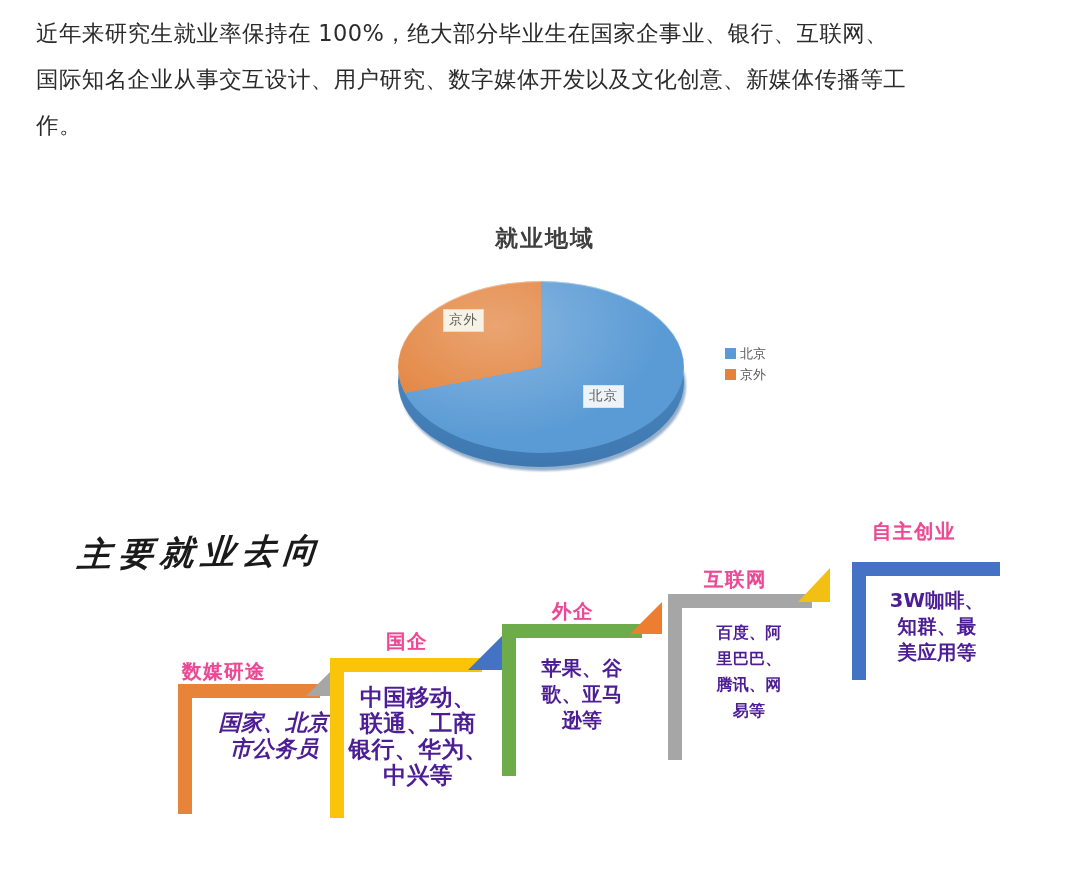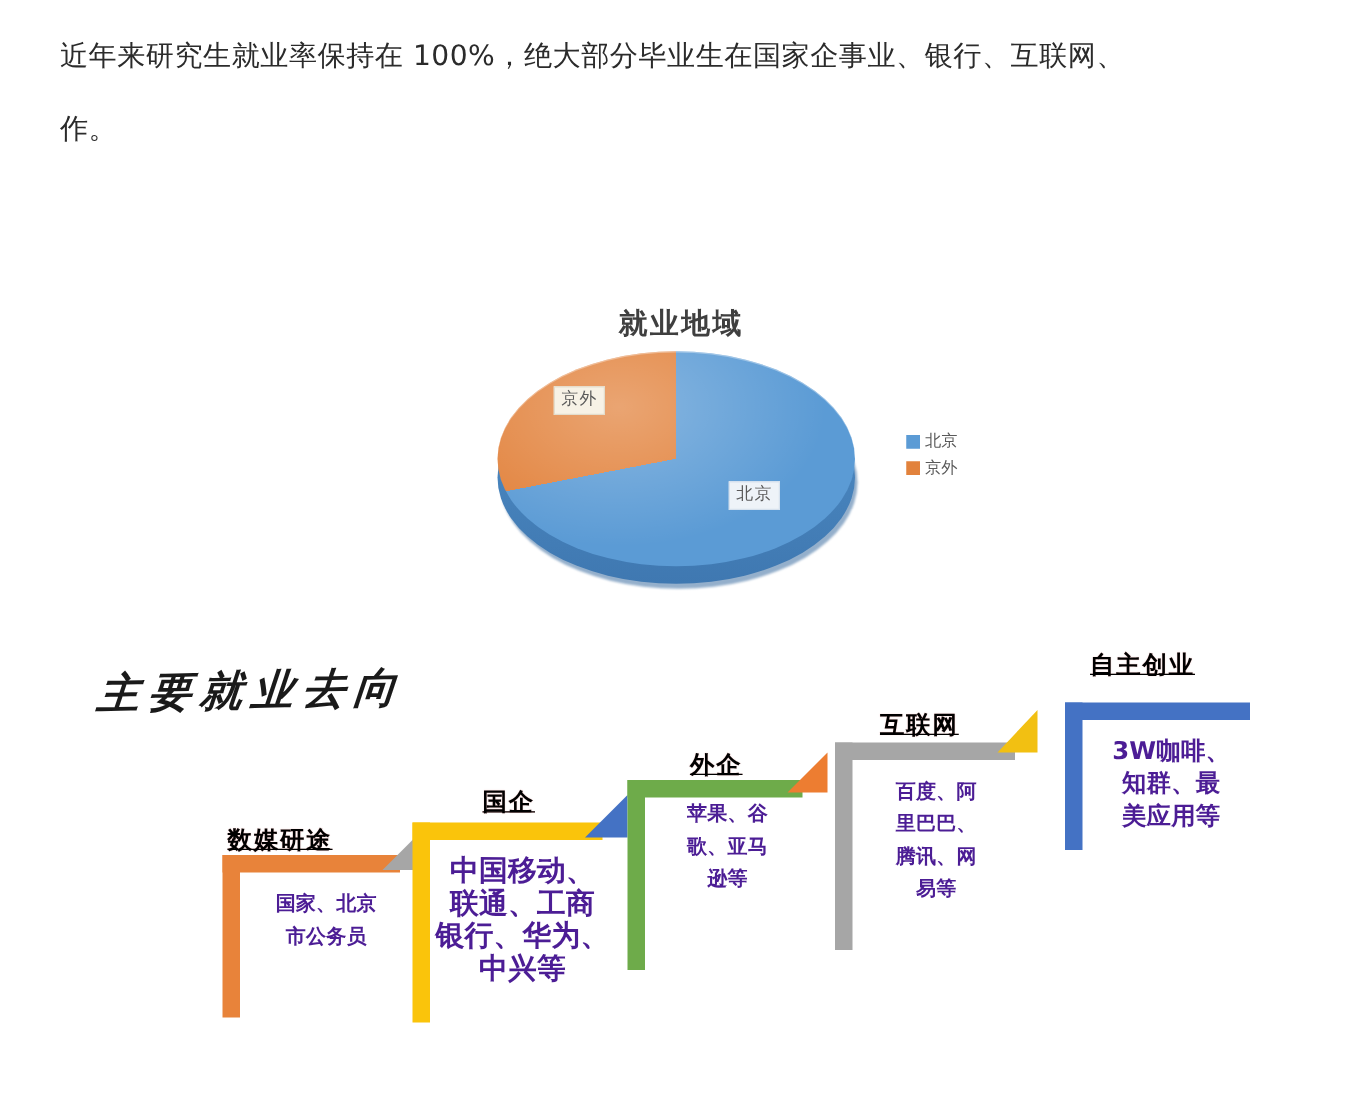--- a/index.html
+++ b/index.html
@@ -17,38 +17,37 @@
   
   .intro{
     position:absolute;
     left:36px; top:10px; width:1012px;
     font-size:22.5px;
     line-height:46px;
     letter-spacing:.4px;
     color:#2b2b2b;
     font-family:"DejaVu Sans","Liberation Sans",sans-serif;
   }
-  .intro p{margin:12px;}
+  .intro p{margin:0;}
 
   
   .chart{
     position:absolute;
     left:300px; top:205px;
     width:620px; height:270px;
   }
   .chart-title{
     position:absolute;
     left:0; top:18px; width:490px;
     text-align:center;
     font-size:23px;
     font-weight:700;
     color:#3f3f3f;
     letter-spacing:2px;
     font-family:"DejaVu Sans","Liberation Sans",sans-serif;
-    margin-top:20px;
   }
   .pie-wrap{
     position:absolute;
     left:95px; top:62px;
     width:300px; height:205px;
   }
   
   .pie-depth{
     position:absolute;
     left:3px; top:30px;
@@ -122,26 +121,25 @@
     font-family:"DejaVu Serif","Liberation Serif",serif;
     font-style:italic;
     transform:skewX(-6deg) rotate(-1.2deg);
     white-space:nowrap;
   }
   .step{position:absolute;}
   .step-label{
     position:absolute;
     font-size:19.5px;
     font-weight:700;
-    color:#000000;
+    color:#ec4899;
     letter-spacing:1.5px;
     white-space:nowrap;
     font-family:"DejaVu Sans","Liberation Sans",sans-serif;
     text-shadow:0 0 1px rgba(226,64,60,.35);
-    text-decoration:underline;
   }
   .bracket-h{position:absolute;}   
   .bracket-v{position:absolute;}   
   .tri{position:absolute;width:0;height:0;}
   .step-body{
     position:absolute;
     font-size:19px;
     line-height:26px;
     font-weight:700;
     color:#4c1d95;
@@ -161,20 +159,21 @@
     font-family:"DejaVu Sans","Liberation Sans",sans-serif;
   }
 </style>
 </head>
 <body>
 
 <div class="page">
 
   <div class="intro">
     <p>近年来研究生就业率保持在 100%，绝大部分毕业生在国家企事业、银行、互联网、</p>
+    <p>国际知名企业从事交互设计、用户研究、数字媒体开发以及文化创意、新媒体传播等工</p>
     <p>作。</p>
   </div>
 
   <div class="chart">
     <div class="chart-title">就业地域</div>
 
     <div class="pie-wrap">
       <div class="pie-depth shadow"></div>
       <div class="pie-depth"></div>
       <div class="pie-top" id="pie-top" style="background: conic-gradient(rgb(91, 155, 213) 0deg, rgb(91, 155, 213) 259.2deg, rgb(226, 130, 60) 259.2deg, rgb(226, 130, 60) 360deg);"></div>
@@ -197,21 +196,21 @@
   </div>
 
   <div class="stairs">
     <div class="stairs-title">主要就业去向</div>
     <div id="steps-host">
         <div class="step">
           <div class="step-label" style="left: 182px; top: 160px;">数媒研途</div>
           <div class="bracket-h" style="left: 178px; top: 186px; width: 142px; height: 14px; background: rgb(232, 131, 58);"></div>
           <div class="bracket-v" style="left: 178px; top: 186px; width: 14px; height: 130px; background: rgb(232, 131, 58);"></div>
           <div class="tri" style="left: 306px; top: 164px; border-left: 34px solid transparent; border-bottom: 34px solid rgb(166, 166, 166);"></div>
-          <div class="step-body" style="left: 196px; top: 212px; width: 130px; font-size: 16px;">
+          <div class="step-body" style="left: 209px; top: 212px; width: 130px; font-size: 22px; font-style: italic;">
             <div>国家、北京</div>
             <div>市公务员</div>
           </div>
         </div>
         <div class="step">
           <div class="step-label" style="left: 386px; top: 130px;">国企</div>
           <div class="bracket-h" style="left: 330px; top: 160px; width: 152px; height: 14px; background: rgb(250, 196, 11);"></div>
           <div class="bracket-v" style="left: 330px; top: 160px; width: 14px; height: 160px; background: rgb(250, 196, 11);"></div>
           <div class="tri" style="left: 468px; top: 138px; border-left: 34px solid transparent; border-bottom: 34px solid rgb(68, 114, 196);"></div>
           <div class="step-body" style="left: 348px; top: 186px; width: 140px; font-size: 23px;">
@@ -219,21 +218,21 @@
             <div>联通、工商</div>
             <div>银行、华为、</div>
             <div>中兴等</div>
           </div>
         </div>
         <div class="step">
           <div class="step-label" style="left: 552px; top: 100px;">外企</div>
           <div class="bracket-h" style="left: 502px; top: 126px; width: 140px; height: 14px; background: rgb(110, 171, 74);"></div>
           <div class="bracket-v" style="left: 502px; top: 126px; width: 14px; height: 152px; background: rgb(110, 171, 74);"></div>
           <div class="tri" style="left: 630px; top: 104px; border-left: 32px solid transparent; border-bottom: 32px solid rgb(237, 125, 49);"></div>
-          <div class="step-body" style="left: 518px; top: 140px; width: 128px; font-size: 16px;">
+          <div class="step-body" style="left: 518px; top: 157px; width: 128px; font-size: 20px;">
             <div>苹果、谷</div>
             <div>歌、亚马</div>
             <div>逊等</div>
           </div>
         </div>
         <div class="step">
           <div class="step-label" style="left: 704px; top: 68px;">互联网</div>
           <div class="bracket-h" style="left: 668px; top: 96px; width: 144px; height: 14px; background: rgb(166, 166, 166);"></div>
           <div class="bracket-v" style="left: 668px; top: 96px; width: 14px; height: 166px; background: rgb(166, 166, 166);"></div>
           <div class="tri" style="left: 798px; top: 70px; border-left: 32px solid transparent; border-bottom: 34px solid rgb(242, 192, 18);"></div>

